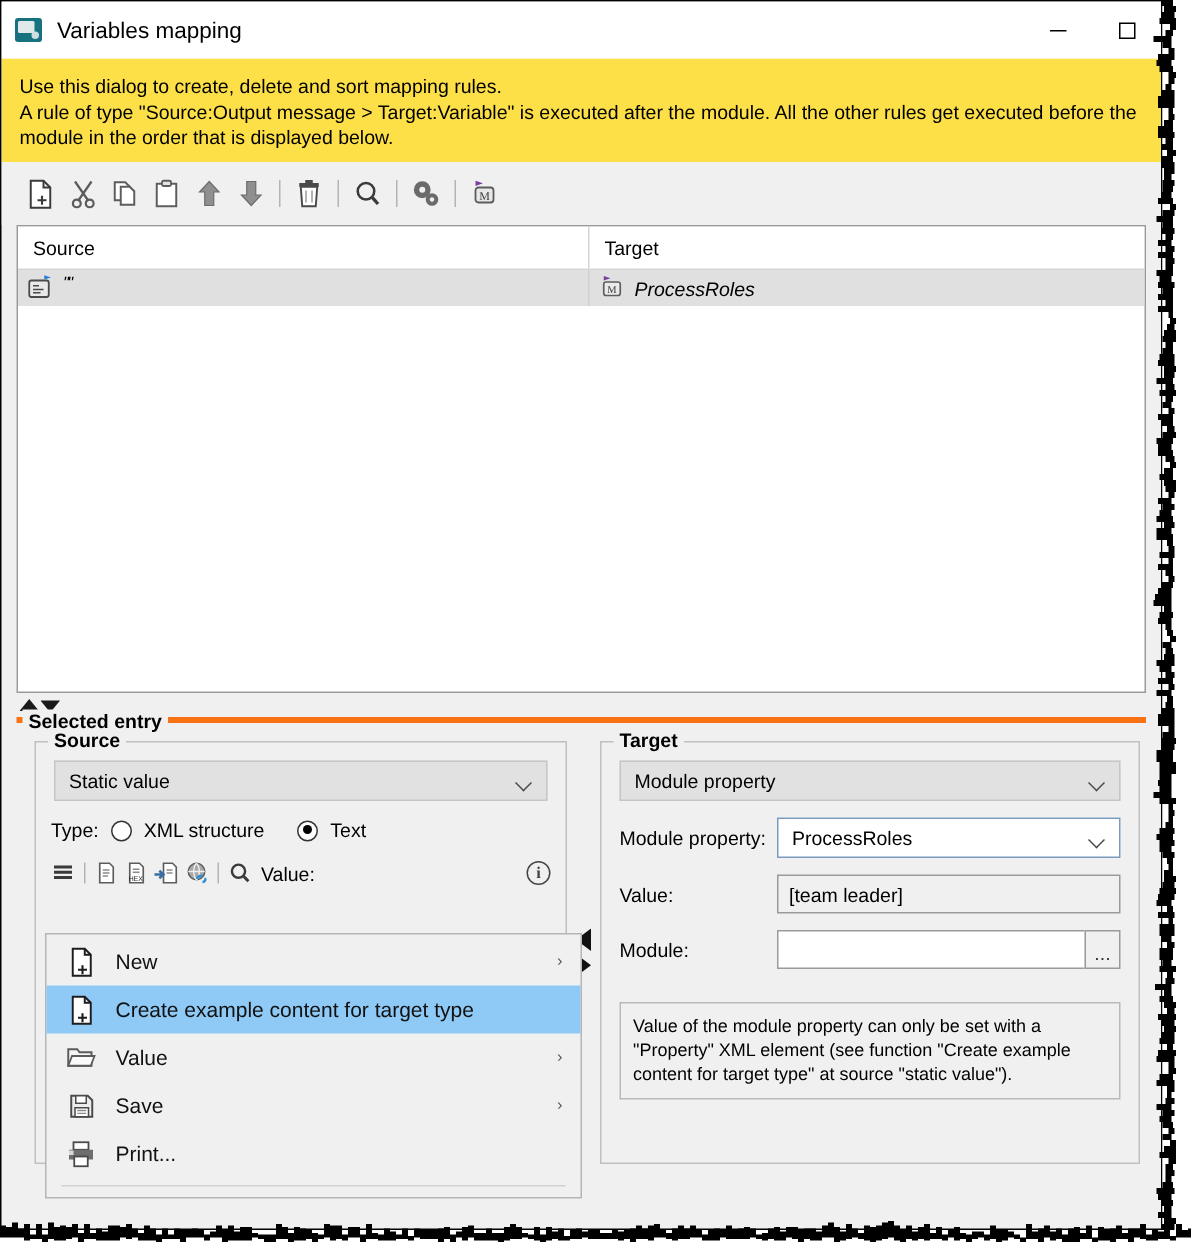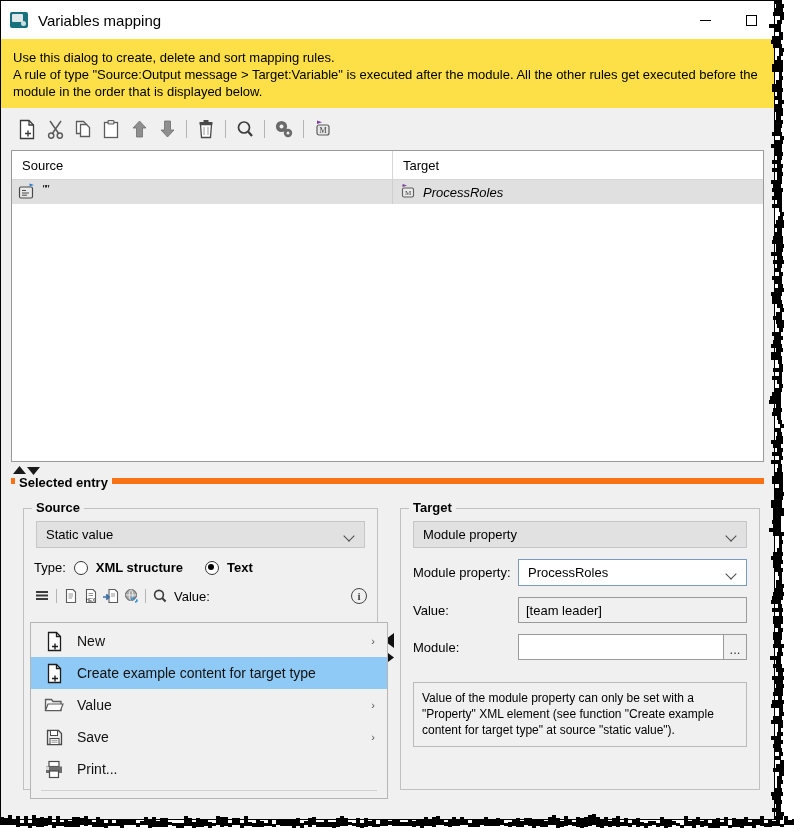--- a/index.html
+++ b/index.html
@@ -159,23 +159,23 @@
     margin: 2px 0 0 12px;
     display: flex;
     gap: 1px;
     height: 12px;
     align-items: center;
   }
 
   
   .sel-group {
     margin: 2px 10px 0 10px;
-    border-top: 6px solid #f97316;
+    border-top: 4px solid #f97316;
     position: relative;
-    padding-top: 12px;
+    padding-top: 0;
   }
   .sel-legend {
     position: absolute;
     top: -9px; left: 4px;
     background: #f0f0f0;
     padding: 0 4px;
     font-size: 13px;
     font-weight: bold;
   }
   .panes {
@@ -256,21 +256,21 @@
     flex: none;
   }
   .radio.checked::after {
     content:"";
     position:absolute;
     left: 2.5px; top: 2.5px;
     width: 6px; height: 6px;
     border-radius: 50%;
     background: #000;
   }
-  .radio-label { margin-right: 14px; font-weight: bold; }
+  .radio-label { margin-right: 14px; }
 
   .mini-toolbar {
     display: flex;
     align-items: center;
     gap: 0;
     padding-left: 8px;
     margin-top: 10px;
     height: 22px;
   }
   .mini-item { width: 20px; height: 20px; display:flex; align-items:center; justify-content:center; flex:none;}

